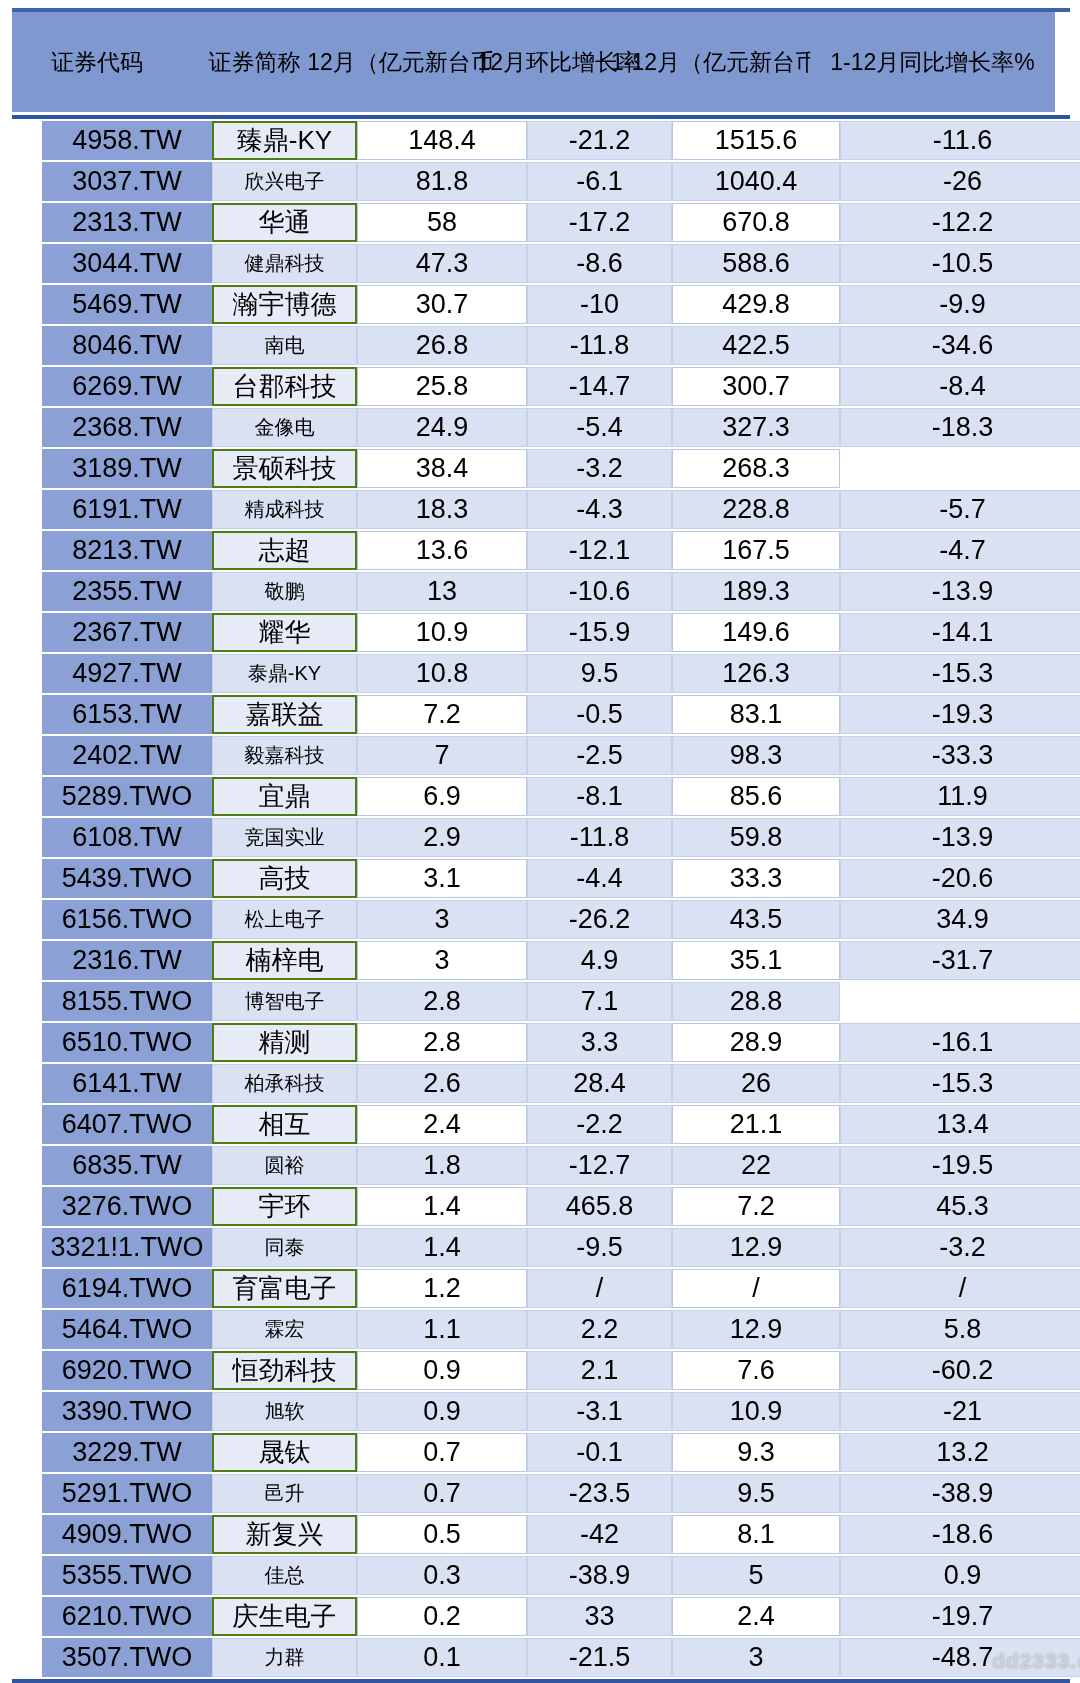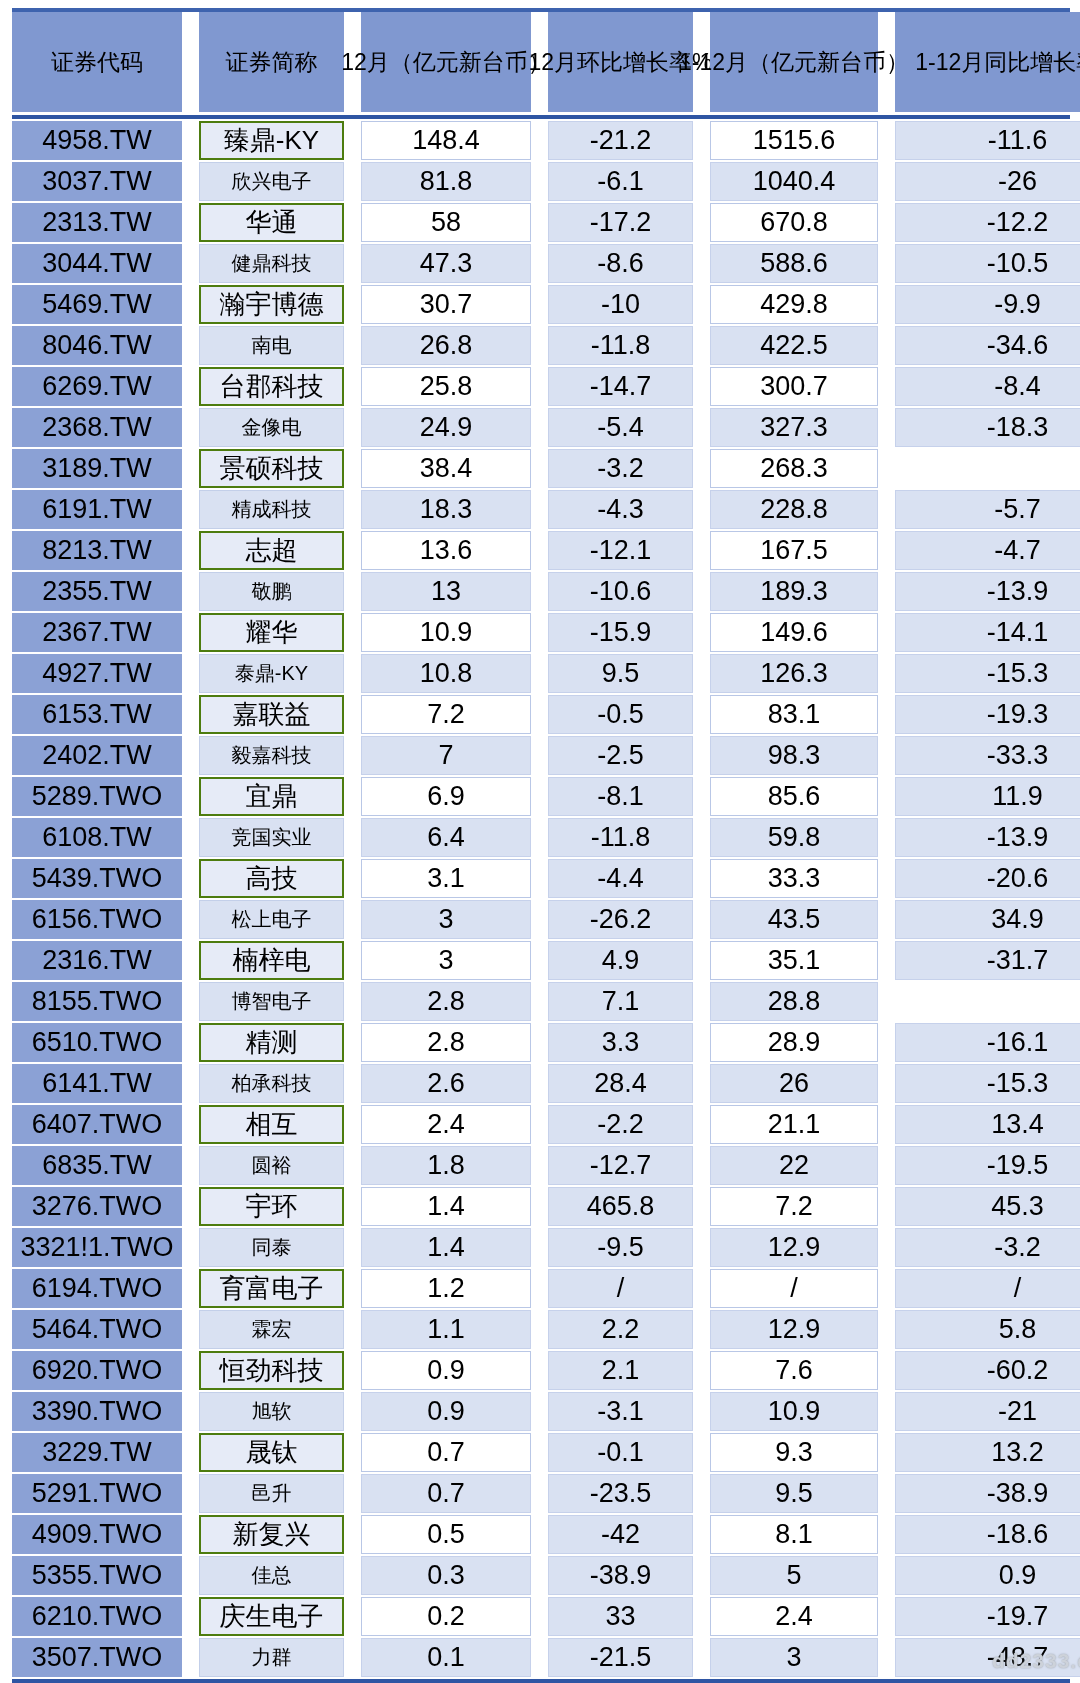--- a/index.html
+++ b/index.html
@@ -9,29 +9,29 @@
     font-family:"Liberation Sans","DejaVu Sans",sans-serif;
     -webkit-font-smoothing:antialiased;
   }
   .table-wrap{position:absolute;left:12px;top:8px;width:1058px;}
   .top-line{height:4px;background:#3E63AE;}
   .mid-line{height:4px;background:#2E55A3;margin-top:3px;}
   .bottom-line{height:6px;background:#2E55A3;margin-top:2px;}
   .grid-row{
     display:grid;
     grid-template-columns:170px 145px 170px 145px 168px 245px;
-    column-gap:17px;
+    column-gap:0;
   }
   .header-row .cell{
     height:100px;background:#8098D0;color:#000;
     font-size:23px;line-height:1.4;font-weight:400;
     display:flex;align-items:center;justify-content:center;text-align:center;
     padding:0 4px;box-sizing:border-box;
   }
-  .body-rows .grid-row{margin-top:2px;}
+  .body-rows .grid-row{margin-top:2px;margin-left:30px;}
   .body-rows .grid-row:first-child{margin-top:2px;}
   .cell{
     height:39px;display:flex;align-items:center;justify-content:center;
     font-size:27px;color:#000;box-sizing:border-box;white-space:nowrap;
   }
   .cell.code{background:#8BA1D5;}
   .cell.name-l{background:#E6EBF7;border:2px solid #4d7c0f;font-size:26px;}
   .cell.name-d{background:#D9E1F2;border:1px solid #C3CFE9;font-size:20px;}
   .cell.w{background:#FFFFFF;border:1px solid #B9C7E6;}
   .cell.b{background:#D9E1F2;border:1px solid #C6D1EB;}
@@ -187,21 +187,21 @@
         <div class="cell code">5289.TWO</div>
         <div class="cell name-l">宜鼎</div>
         <div class="cell w">6.9</div>
         <div class="cell b">-8.1</div>
         <div class="cell w">85.6</div>
         <div class="cell b">11.9</div>
       </div>
       <div class="grid-row">
         <div class="cell code">6108.TW</div>
         <div class="cell name-d">竞国实业</div>
-        <div class="cell b">6.4</div>
+        <div class="cell b">2.9</div>
         <div class="cell b">-11.8</div>
         <div class="cell b">59.8</div>
         <div class="cell b">-13.9</div>
       </div>
       <div class="grid-row">
         <div class="cell code">5439.TWO</div>
         <div class="cell name-l">高技</div>
         <div class="cell w">3.1</div>
         <div class="cell b">-4.4</div>
         <div class="cell w">33.3</div>

